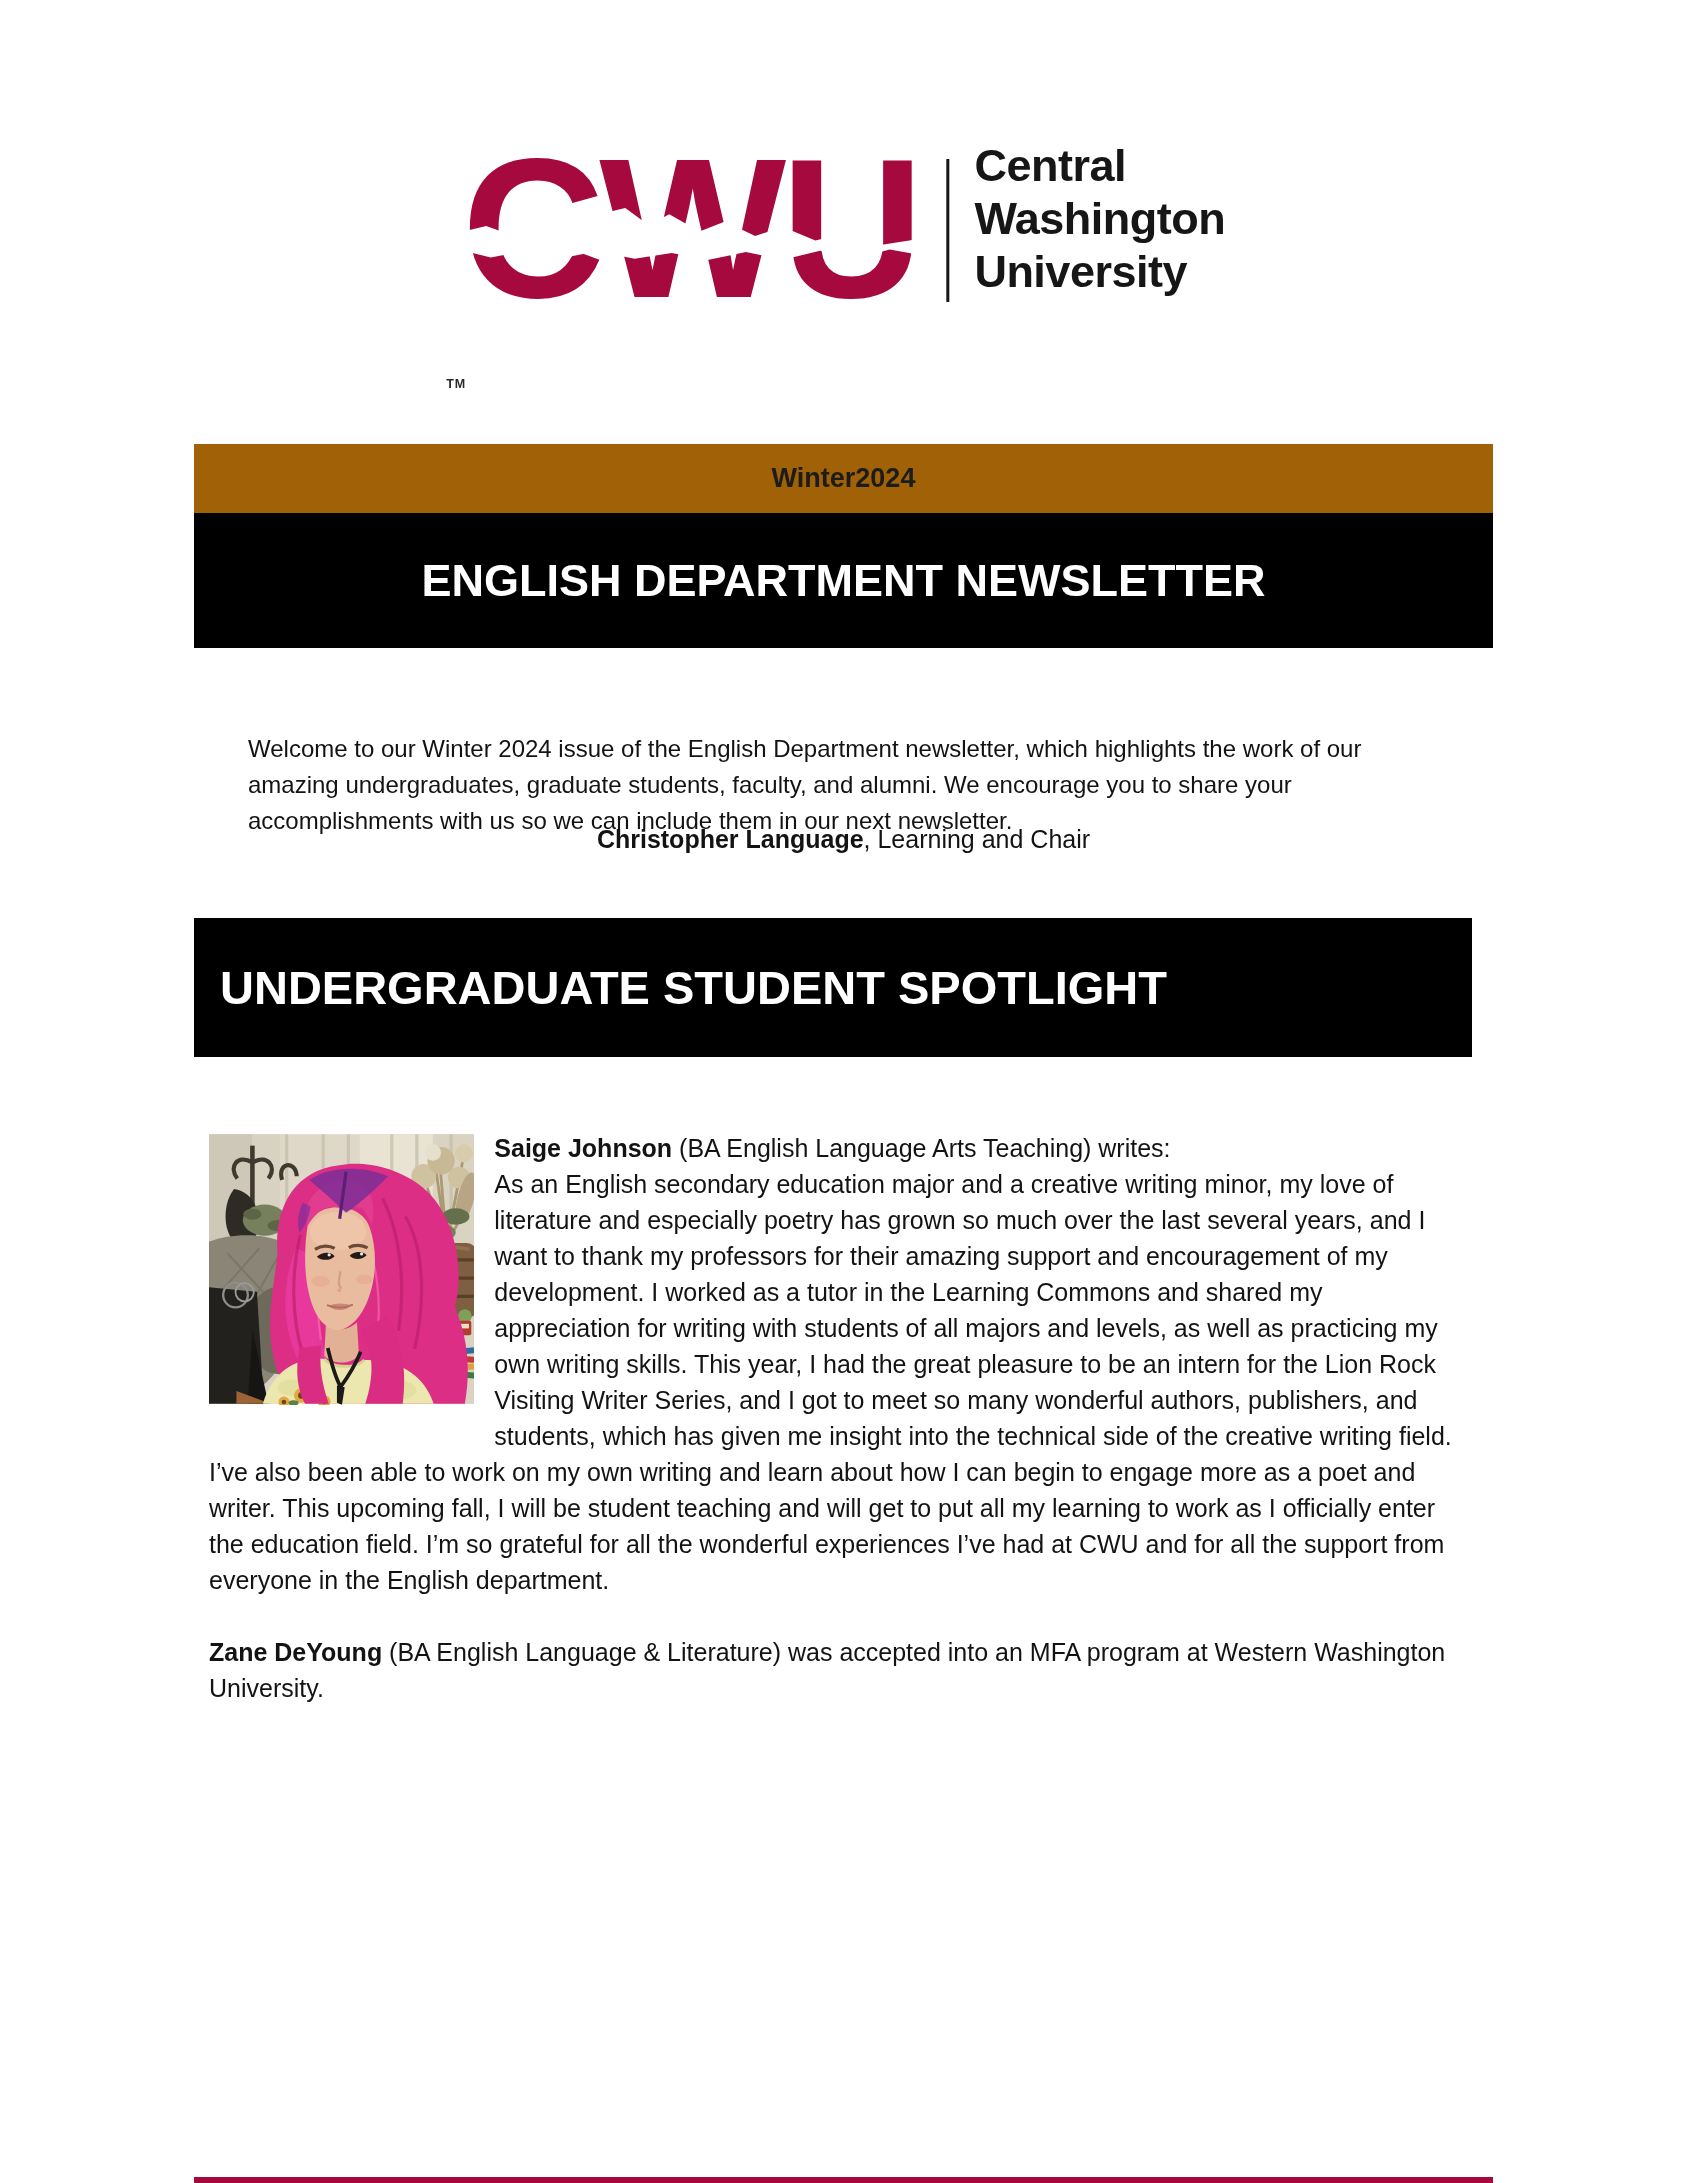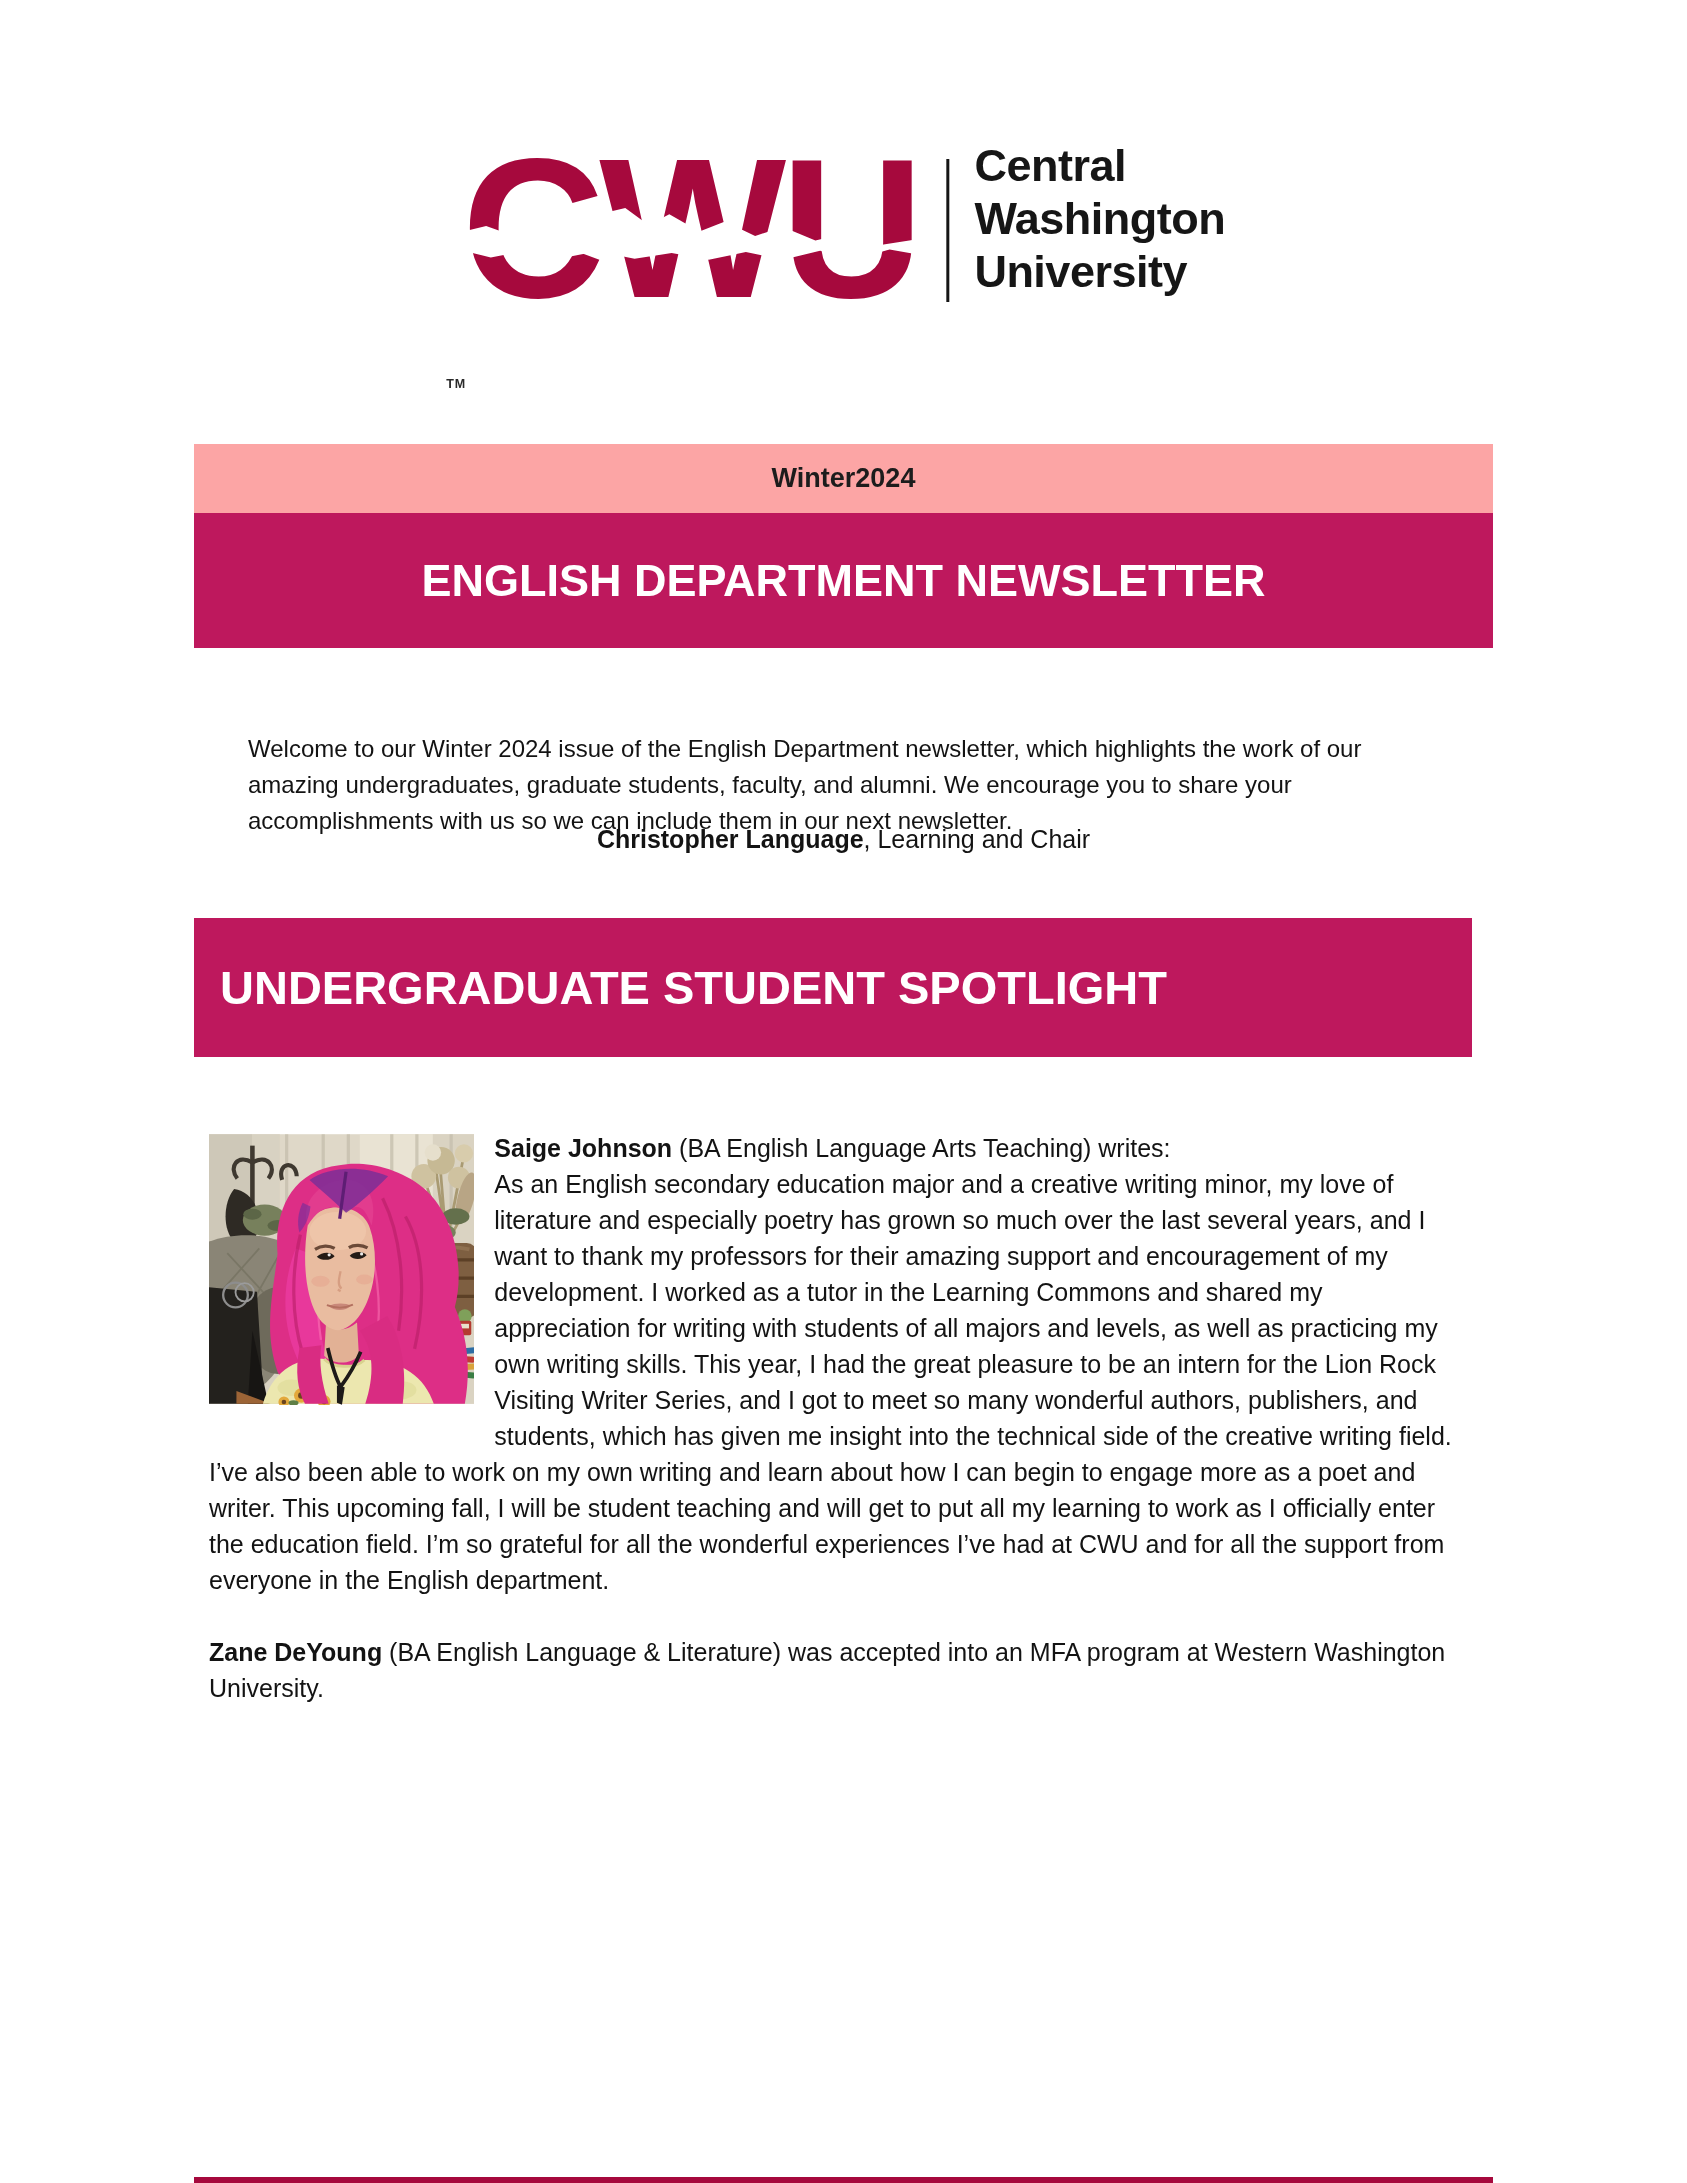--- a/index.html
+++ b/index.html
@@ -16,24 +16,24 @@
     letter-spacing:-5.5px; color:#A6093D; }
   .cwu-ridge { position:absolute; left:-3.7px; top:78px; width:calc(100% + 7.4px); height:54px; }
   .cwu-tm { position:absolute; left:-15.7px; top:155px; font-size:12.5px; font-weight:700;
     letter-spacing:0.9px; color:#2a2a2a; }
   .logo-divider { width:3.2px; height:143px; background:#161616; margin:29px 25px 0 28px; }
   .logo-wordmark { padding-top:10.2px; font-size:45px; font-weight:700; line-height:117%;
     letter-spacing:-0.5px; color:#161616; white-space:nowrap; }
 
   
   .season-bar { position:absolute; left:194px; top:444px; width:1299px; height:69px;
-    background:#fca5a5; display:flex; align-items:center; justify-content:center; }
+    background:#a16207; display:flex; align-items:center; justify-content:center; }
   .season-bar .txt { font-size:27px; font-weight:700; color:#1c1c1c; }
 
-  .title-bar { position:absolute; left:194px; width:1299px; background:#be185d;
+  .title-bar { position:absolute; left:194px; width:1299px; background:#000000;
     display:flex; align-items:center; color:#ffffff; font-weight:700; }
   .title-bar.main { top:513px; height:135px; justify-content:center; font-size:45px; }
   .title-bar.section { top:918px; height:139px; justify-content:flex-start;
     padding-left:26px; width:1252px; font-size:47px; }
 
   .bottom-bar { position:absolute; left:194px; bottom:0; width:1299px; height:6.5px;
     background:#A6093D; }
 
   
   .welcome { position:absolute; left:248px; top:731px; width:1200px;

